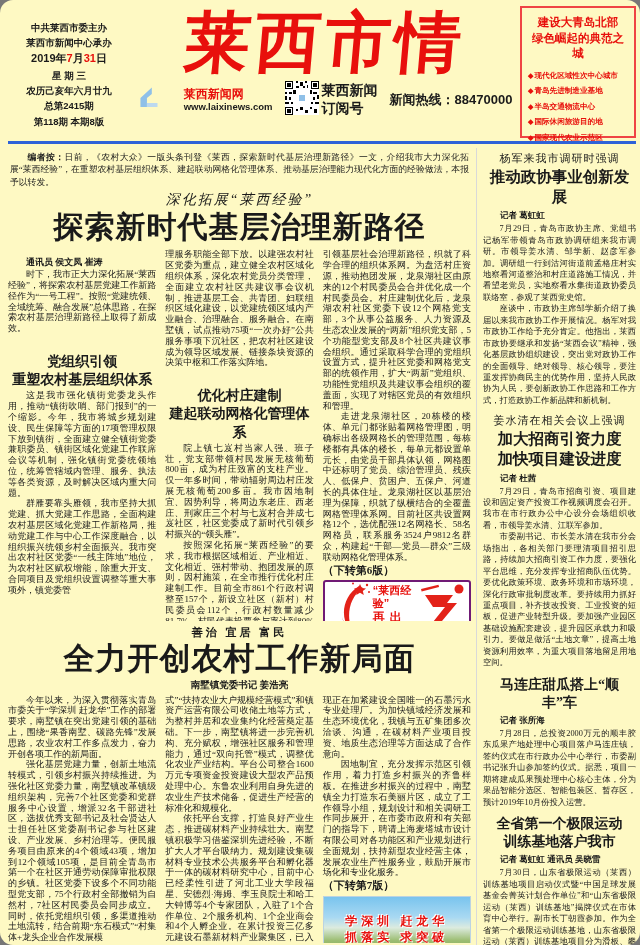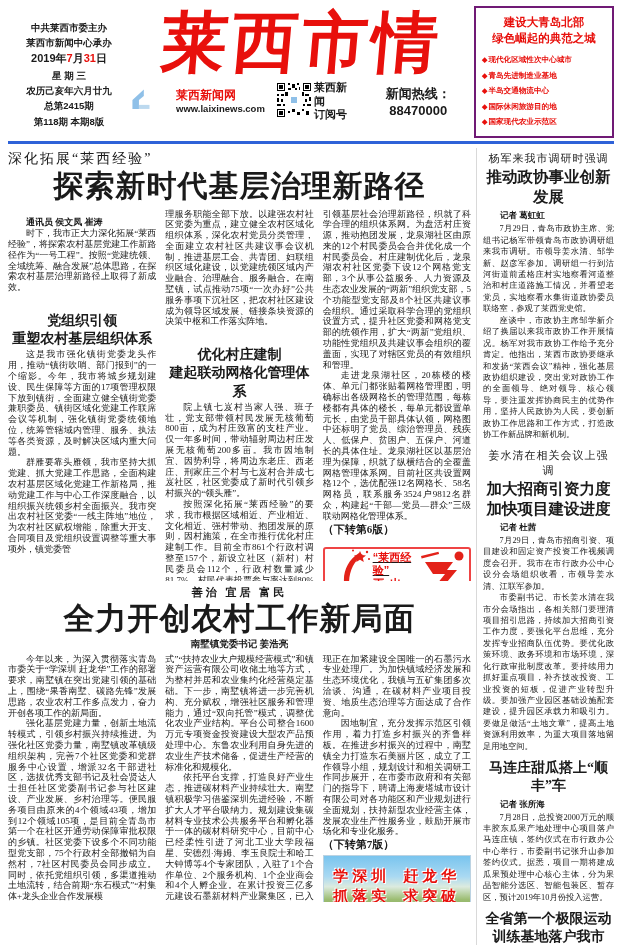--- a/index.html
+++ b/index.html
@@ -1,73 +1,73 @@
 <!DOCTYPE html>
 <html><head>
 <meta charset="utf-8">
 <style>
   * { box-sizing: border-box; }
   body { margin:0; background:#777; font-family:"Liberation Serif","DejaVu Serif",serif; }
-  .page { position:relative; width:640px; height:945px; margin:0 auto; background:#ffffff; color:#1a1a1a; overflow:hidden; padding:6px 26px 0 8px; }
+  .page { position:relative; width:640px; height:945px; margin:0 auto; background:#fef9c3; color:#1a1a1a; overflow:hidden; padding:6px 4px 0 8px;border-radius:13px; }
 
   
   .masthead { display:flex; height:132px; }
   .mh-left { width:122px; text-align:center; font-weight:bold; font-size:9.5px; line-height:1.6; padding-top:14px; font-family:"Liberation Sans",sans-serif; }
   .mh-left .date-line { font-size:11px; }
   .red { color:#e8100c; }
   .mh-center { flex:1; text-align:center; }
   .paper-title { margin:0; font-size:66px; line-height:1.12; font-weight:900; color:#e8100c; letter-spacing:4px; font-family:"DejaVu Serif",serif; transform:skewX(-5deg); }
   .mh-services { display:flex; align-items:center; justify-content:center; gap:12px; margin-top:1px; }
   .svc-logo { display:flex; align-items:center; gap:20px; }
   .svc-logo-text { text-align:left; }
   .svc-logo-name { color:#e8100c; font-weight:900; font-size:12px; line-height:1.1; font-family:"Liberation Sans",sans-serif; }
   .svc-logo-url { font-weight:900; font-size:9.5px; font-family:"Liberation Sans",sans-serif; }
   .svc-qr { display:flex; align-items:center; gap:3px; }
-  .svc-qr-label { font-size:11px; font-weight:900; text-align:left; line-height:1.25; font-family:"Liberation Sans",sans-serif; }
+  .svc-qr-label { font-size:14px; font-weight:900; text-align:left; line-height:1.25; font-family:"Liberation Sans",sans-serif; }
   .svc-hotline { font-size:13px; font-weight:900; font-family:"Liberation Sans",sans-serif; }
-  .slogan-box { width:140px; border:2px solid #701a75; color:#e8100c; padding:7px 6px 2px 6px; }
+  .slogan-box { width:116px; border:2px solid #ef4444; color:#e8100c; padding:7px 6px 2px 6px; }
   .slogan-title { font-size:11.5px; font-weight:900; text-align:center; line-height:1.35; font-family:"Liberation Sans",sans-serif; }
   .slogan-list { list-style:none; margin:6px 0 0 0; padding:0; font-size:7.6px; font-weight:bold; line-height:2.05; text-align:left; font-family:"Liberation Sans",sans-serif; }
   .slogan-list .diamond { margin-right:1px; font-size:7px; }
   .blue-rule { height:3px; background:#2e62d8; margin-top:3px; }
 
   
   .content { display:flex; height:800px; margin-top:4px; }
   .main-col { width:468px; padding-right:5px; }
   .v-rule { width:1px; background:#d9d9d9; }
   .sidebar { flex:1; padding-left:6px; overflow:hidden; }
 
   
   .editor-note { margin:3px 2px 3px 2px; font-size:8.8px; line-height:1.4; text-align:justify; text-indent:2em; }
   .editor-note b { font-family:"Liberation Sans",sans-serif; }
-  .ma-kicker { font-size:14px; letter-spacing:2px; margin:2px 0 1px 0; }
+  .ma-kicker { text-align:center; font-size:14px; letter-spacing:2px; margin:2px 0 1px 0;font-style:italic; }
   .ma-headline { margin:0 0 5px 0; text-align:center; font-size:30px; font-weight:900; letter-spacing:1px; line-height:1.15; }
   .cols3 { display:flex; gap:9px; }
   .main-cols { height:372px; overflow:hidden; }
   .col { flex:1; font-size:9px; line-height:1.2; text-align:justify; }
   .para { margin:0; }
   .indent { text-indent:2em; }
   .byline-inline { margin:8px 0 1px 0; text-indent:2em; font-size:9px; font-weight:bold; }
   .subhead { margin:18px 0 2px 0; text-align:center; font-size:14px; font-weight:900; line-height:1.3; font-family:"Liberation Sans",sans-serif; }
   .turn-note { margin:1px 2px 0 0; text-align:left; font-weight:900; font-size:11px; }
 
-  .jingyan-box { margin-top:11px; height:64px; border:2px solid #ef4444; border-radius:3px; display:flex; align-items:center; padding:2px 4px; background:#fff;text-decoration:underline; }
+  .jingyan-box { margin-top:3px; height:64px; border:2px solid #701a75; border-radius:3px; display:flex; align-items:center; padding:2px 4px; background:#fff; }
   .jy-text { color:#e8100c; font-weight:900; text-align:left; margin-left:2px; font-family:"Liberation Sans",sans-serif; }
   .jy-l1 { font-size:11px; }
   .jy-l2 { font-size:12px; letter-spacing:5px; border-bottom:1px dashed #e8100c; }
 
   
   .bottom-article { margin-top:4px; }
   .ba-kicker { text-align:center; font-size:11px; font-weight:bold; letter-spacing:3px; }
   .ba-headline { margin:0; text-align:center; font-size:31px; font-weight:900; letter-spacing:1px; line-height:1.2; }
   .ba-byline { text-align:center; font-size:9.5px; font-weight:900; margin:1px 0 3px 0; font-family:"Liberation Sans",sans-serif; }
   .bottom-cols { height:248px; overflow:hidden; }
   .banner { margin-top:4px; height:66px; border:1px solid #bcd3e2; display:flex; flex-direction:column; align-items:center; justify-content:center;
             background:linear-gradient(180deg,#79c4ee 0%,#a9d9f2 32%,#dcebdf 48%,#9cbd72 68%,#6f9b4e 100%); }
-  .banner div { font-size:15px; font-weight:900; color:#e8100c; letter-spacing:4px; line-height:1.35; font-family:Liberation Mono, monospace;
+  .banner div { font-size:12px; font-weight:900; color:#e8100c; letter-spacing:4px; line-height:1.35; font-family:Liberation Serif, serif;
                 text-shadow:0 0 2px #ffffff,1px 1px 0 #ffffff,-1px -1px 0 #ffffff; }
 
   
   .sb-article { margin-bottom:7px; }
   .sb-kicker { text-align:center; font-size:11px; letter-spacing:1px; margin:3px 0 1px 0; }
   .sb-headline { margin:0; text-align:center; font-size:15.5px; font-weight:700; line-height:1.3; }
   .sb-headline.small { font-size:14px;text-align:center; }
   .sb-byline { margin:3px 0 1px 0; font-size:8.5px; font-weight:bold; text-indent:2em; font-family:"Liberation Sans",sans-serif; }
   .sb-p { margin:0; font-size:8.3px; line-height:1.38; text-align:justify; text-indent:2em; }
 </style>
@@ -165,20 +165,21 @@
         <li><span class="diamond">◆</span><span>国家现代农业示范区</span></li>
       </ul>
     </div>
   </header>
 
   <div class="blue-rule"></div>
 
   <div class="content">
 
     <div class="main-col">
+      <p class="editor-note"><b>编者按：</b><span>日前，《农村大众》一版头条刊登《莱西，探索新时代基层治理新路径》一文，介绍我市大力深化拓展“莱西经验”，在重塑农村基层组织体系、建起联动网格化管理体系、推动基层治理能力现代化方面的经验做法，本报予以转发。</span></p>
 
       <div class="ma-kicker">深化拓展“莱西经验”</div>
       <h2 class="ma-headline">探索新时代基层治理新路径</h2>
 
       <div class="cols3 main-cols">
         <div class="col">
           <p class="byline-inline">通讯员 侯文凤 崔涛</p>
           <p class="para indent">时下，我市正大力深化拓展“莱西经验”，将探索农村基层党建工作新路径作为“一号工程”。按照“党建统领、全域统筹、融合发展”总体思路，在探索农村基层治理新路径上取得了新成效。</p>
           <h3 class="subhead"><span>党组织引领</span><br><span>重塑农村基层组织体系</span></h3>
           <p class="para indent">这是我市强化镇街党委龙头作用，推动“镇街吹哨、部门报到”的一个缩影。今年，我市将城乡规划建设、民生保障等方面的17项管理权限下放到镇街，全面建立健全镇街党委兼职委员、镇街区域化党建工作联席会议等机制，强化镇街党委统领地位，统筹管辖域内管理、服务、执法等各类资源，及时解决区域内重大问题。</p>

